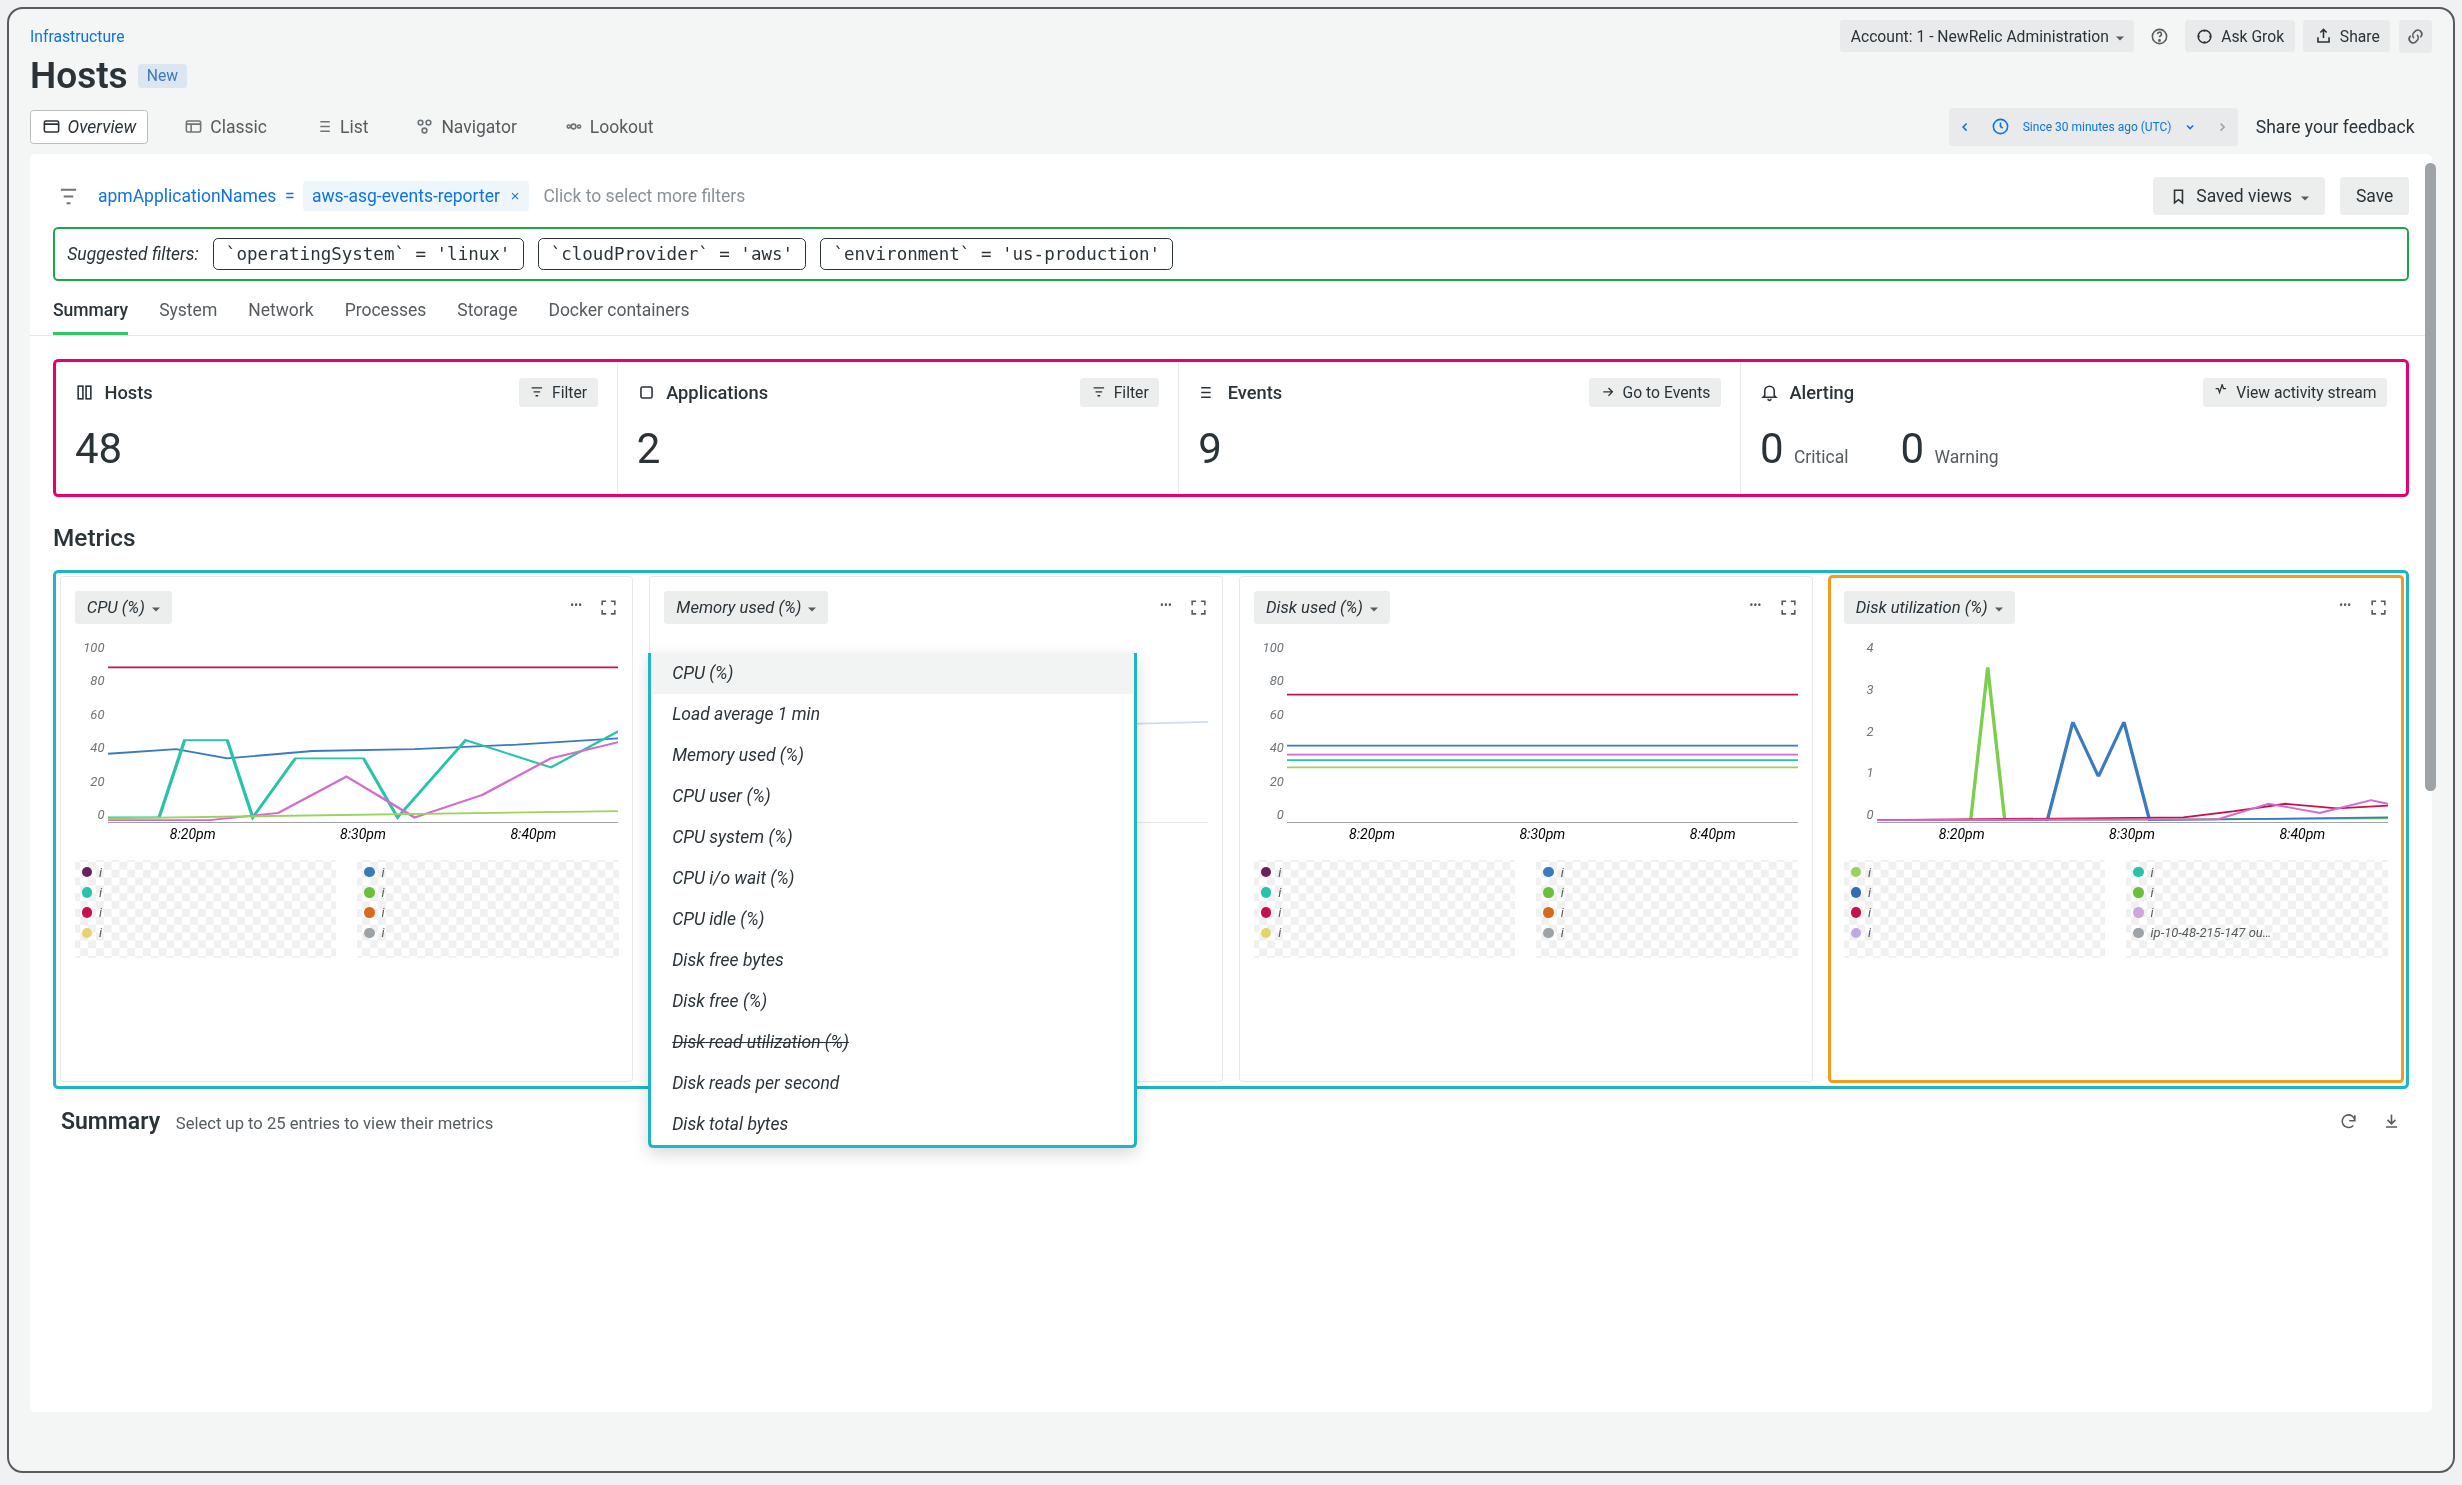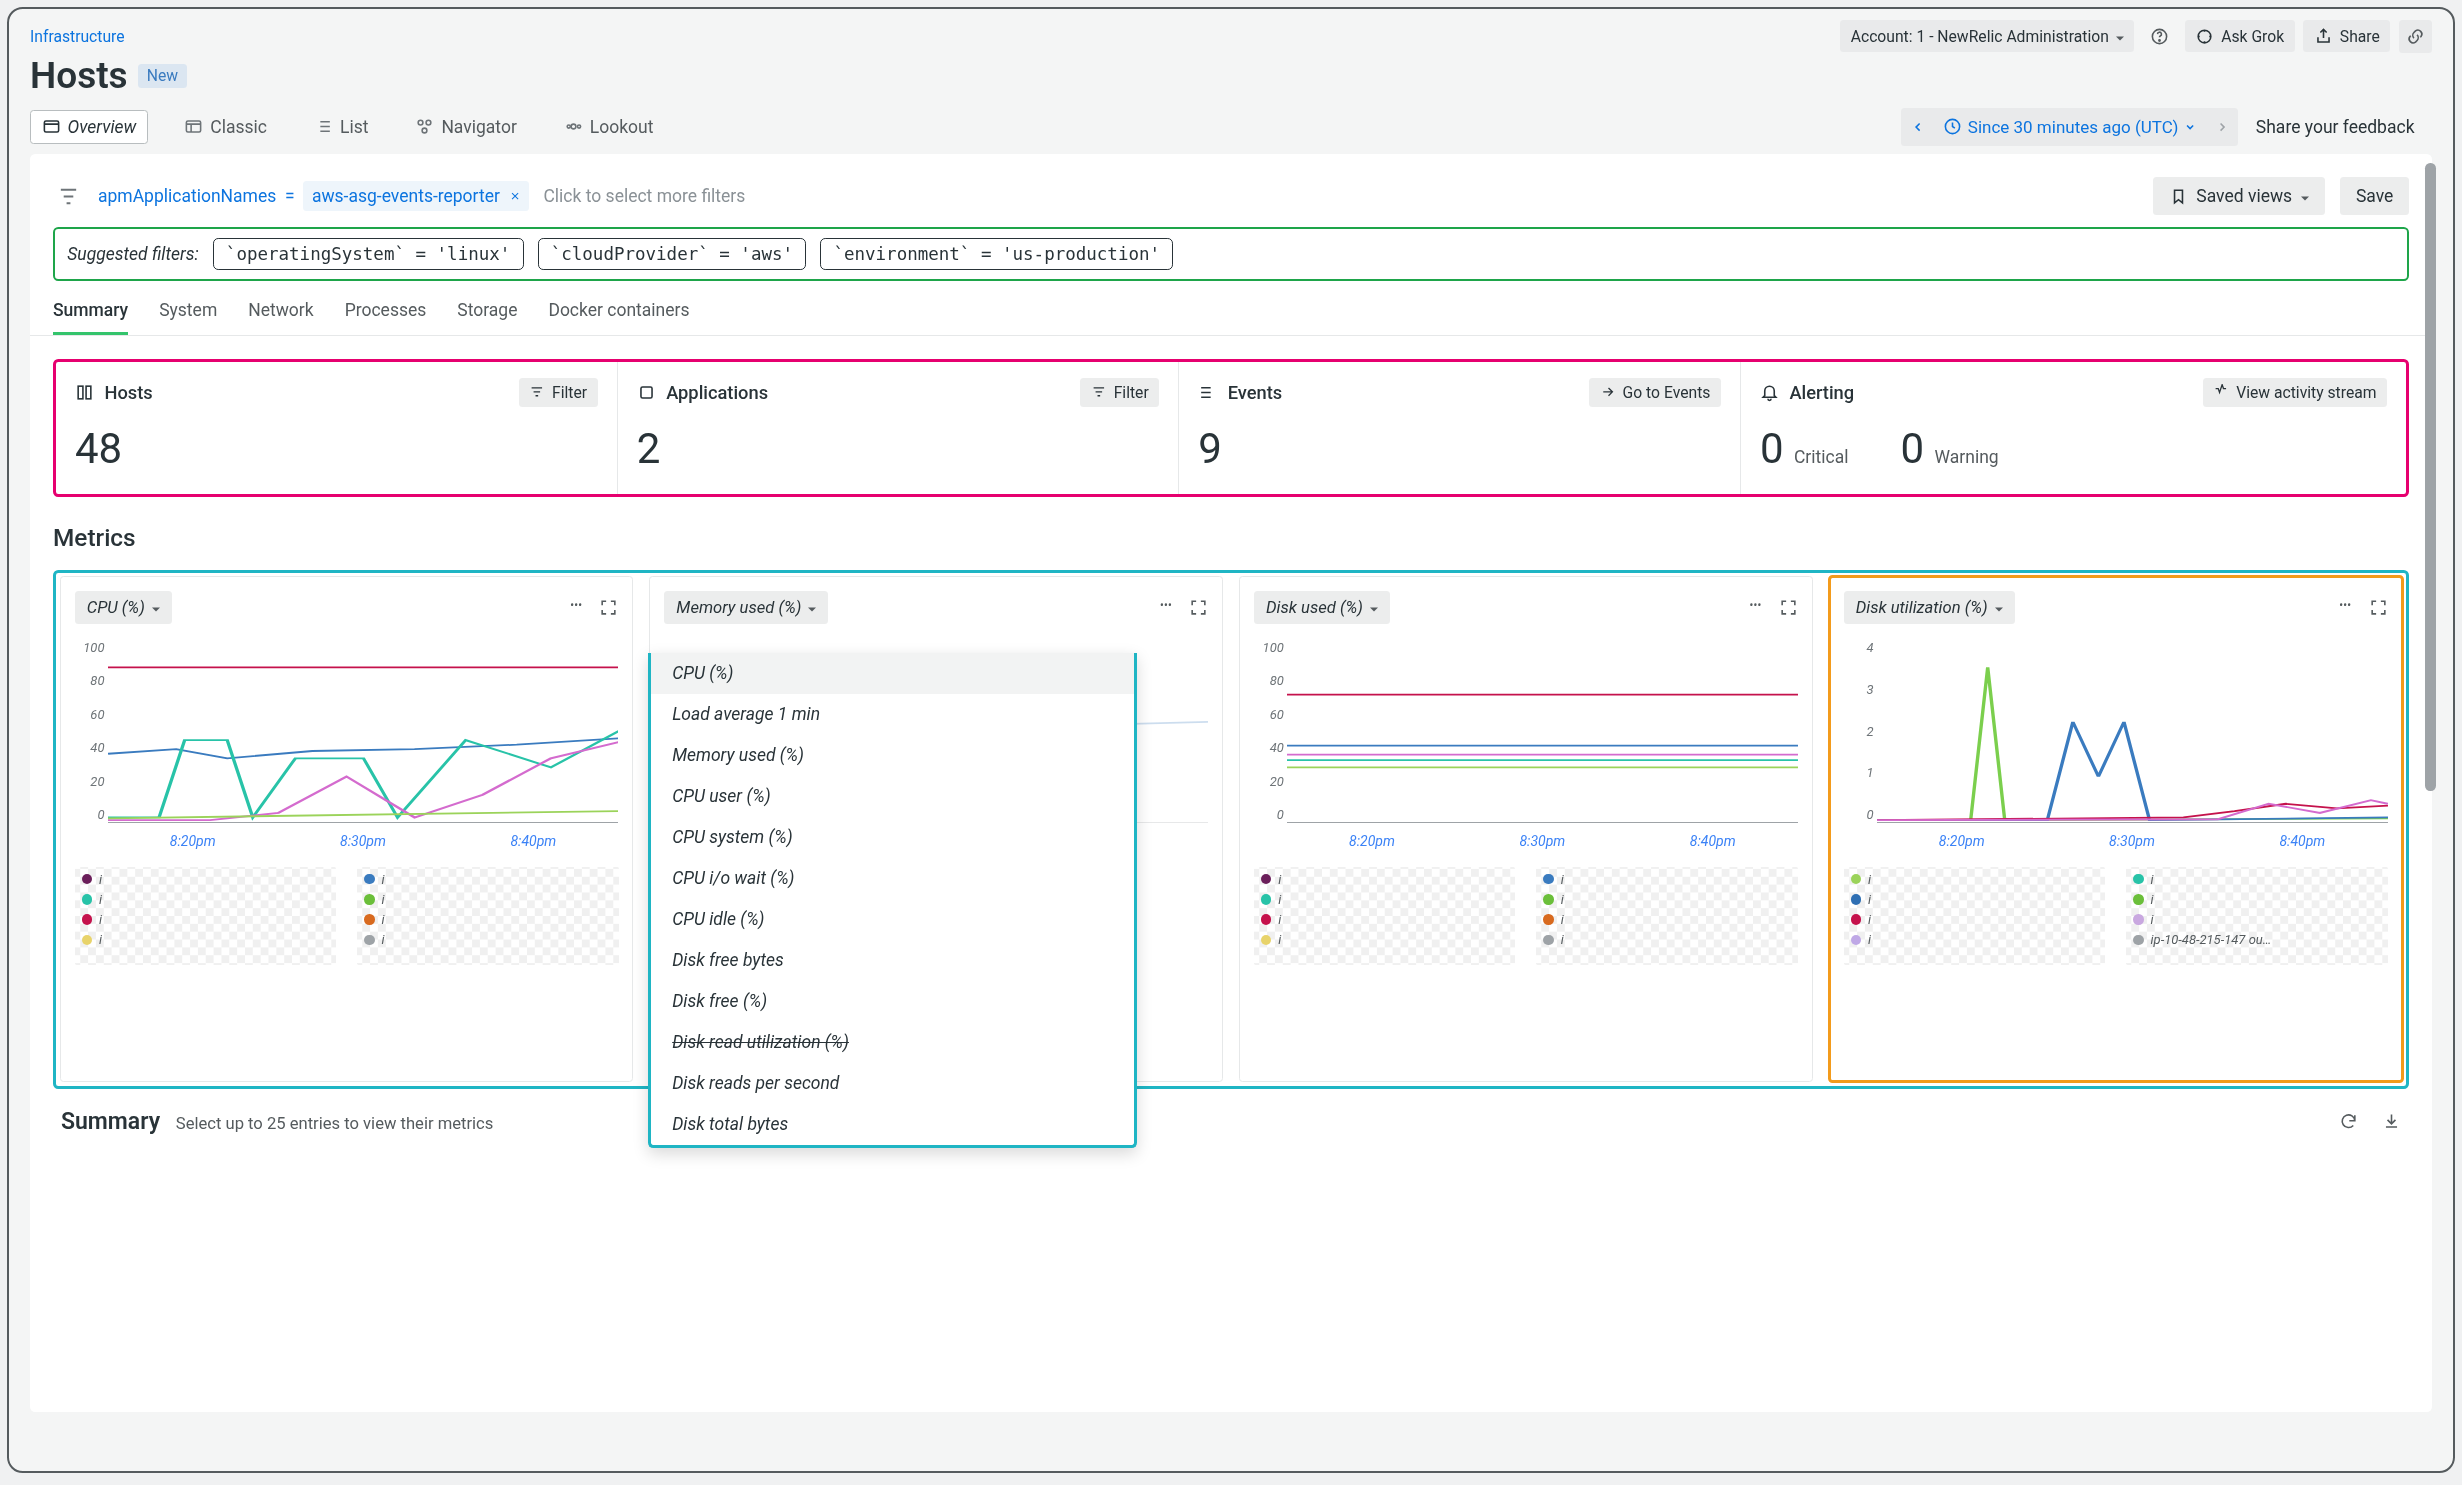--- a/index.html
+++ b/index.html
@@ -21,21 +21,21 @@
 .new-badge { background: #dbe6f1; color: #3a7bbf; font-size: 15.7px; padding: 2.6px 8.7px; border-radius: 3.5px; }
 
 
 .viewtabs-row { display: flex; justify-content: space-between; align-items: center; margin-top: 10.5px; }
 .viewtabs { display: flex; gap: 26px; align-items: center; }
 .viewtab { display: inline-flex; align-items: center; gap: 7px; font-size: 17.5px; color: #555b5e; padding: 6.1px 10.5px; border-radius: 3.5px; }
 .viewtab.active { border: 0.9px solid #b8bdbf; background: #fff; color: #293338; font-style: italic; }
 .right-tabs { display: flex; align-items: center; gap: 0; }
 .time-group { display: inline-flex; align-items: center; background: #e9eaeb; border-radius: 3.5px; }
 .time-nav { width: 33px; height: 38px; display: inline-flex; align-items: center; justify-content: center; color: #6e7478; }
-.time-main { display: inline-flex; align-items: center; gap: 6px; color: #0c74df; padding: 0 8.7px; font-size: 17px; }
+.time-main { display: inline-flex; align-items: center; gap: 13px; color: #0c74df; padding: 0 8.7px; font-size: 12px; }
 .feedback { font-size: 17.5px; padding: 8.7px 17.5px; }
 
 
 .panel { background: #fff; border-radius: 5.2px; margin-top: 8.7px; position: relative; height: 1258px; padding: 0; }
 .scroll-indicator { position: absolute; right: -3.5px; top: 8.7px; width: 10.5px; height: 628px; background: #9ea3a7; border-radius: 5.2px; }
 
 
 .filterbar { display: flex; align-items: center; gap: 14px; padding: 23px 23px 12.2px 23px; }
 .filter-icon { width: 31px; display: inline-flex; justify-content: center; color: #6e7478; }
 .filter-token-group { display: inline-flex; align-items: center; gap: 8.7px; }
@@ -73,21 +73,21 @@
 .metrics-row { margin: 8.7px 23px 0 23px; border: 3.5px solid #1fb5c4; border-radius: 5.2px; display: grid; grid-template-columns: repeat(4, 1fr); gap: 15.7px; padding: 3.5px; position: relative; font-style: italic; }
 .metric-card { border: 0.9px solid #e6e8e9; border-radius: 3.5px; background: #fff; padding: 14px 14px 12.2px 14px; height: 506px; position: relative; }
 .metric-card.orange { outline: 3.5px solid #f39b1c; outline-offset: -2.6px; }
 .metric-head { display: flex; justify-content: space-between; align-items: center; margin-bottom: 15.7px; }
 .metric-dd { background: #eceded; border-radius: 3.5px; padding: 7px 12.2px; font-size: 16.6px; display: inline-flex; align-items: center; gap: 7px; }
 .metric-head-icons { display: inline-flex; gap: 17.5px; color: #555b5e; }
 
 .chart-area { position: relative; height: 183px; border-bottom: 0.9px solid #9ea3a7; margin-left: 33px; }
 .y-ticks { position: absolute; left: -33px; top: 0; height: 100%; width: 30px; display: flex; flex-direction: column; justify-content: space-between; font-size: 13px; color: #6e7478; text-align: right; }
 .y-ticks span { display: block; }
-.x-ticks { display: flex; justify-content: space-around; font-size: 14px; color: #3b82f6; margin: 10px 0 0 33px; }
+.x-ticks { display: flex; justify-content: space-around; font-size: 14px; color: #000000; margin: 3px 0 0 33px; }
 .legend-area { margin-top: 17.5px; display: flex; gap: 21px; }
 .legend-col { flex: 1; background: repeating-conic-gradient(#f0f0f0 0% 25%, #fff 0% 50%) 50% / 15.7px 15.7px; border-radius: 1.7px; padding: 5.2px 7px; height: 98px; }
 .leg-item { display: flex; align-items: center; gap: 7px; font-size: 13px; color: #555b5e; margin-bottom: 5.2px; }
 .leg-dot { width: 10.5px; height: 10.5px; border-radius: 50%; }
 
 svg.spark { position: absolute; left: 0; top: 0; width: 100%; height: 100%; }
 .spark line.top { stroke: #c5124c; stroke-width: 2; }
 .spark polyline { fill: none; stroke-width: 2; }
 
 

